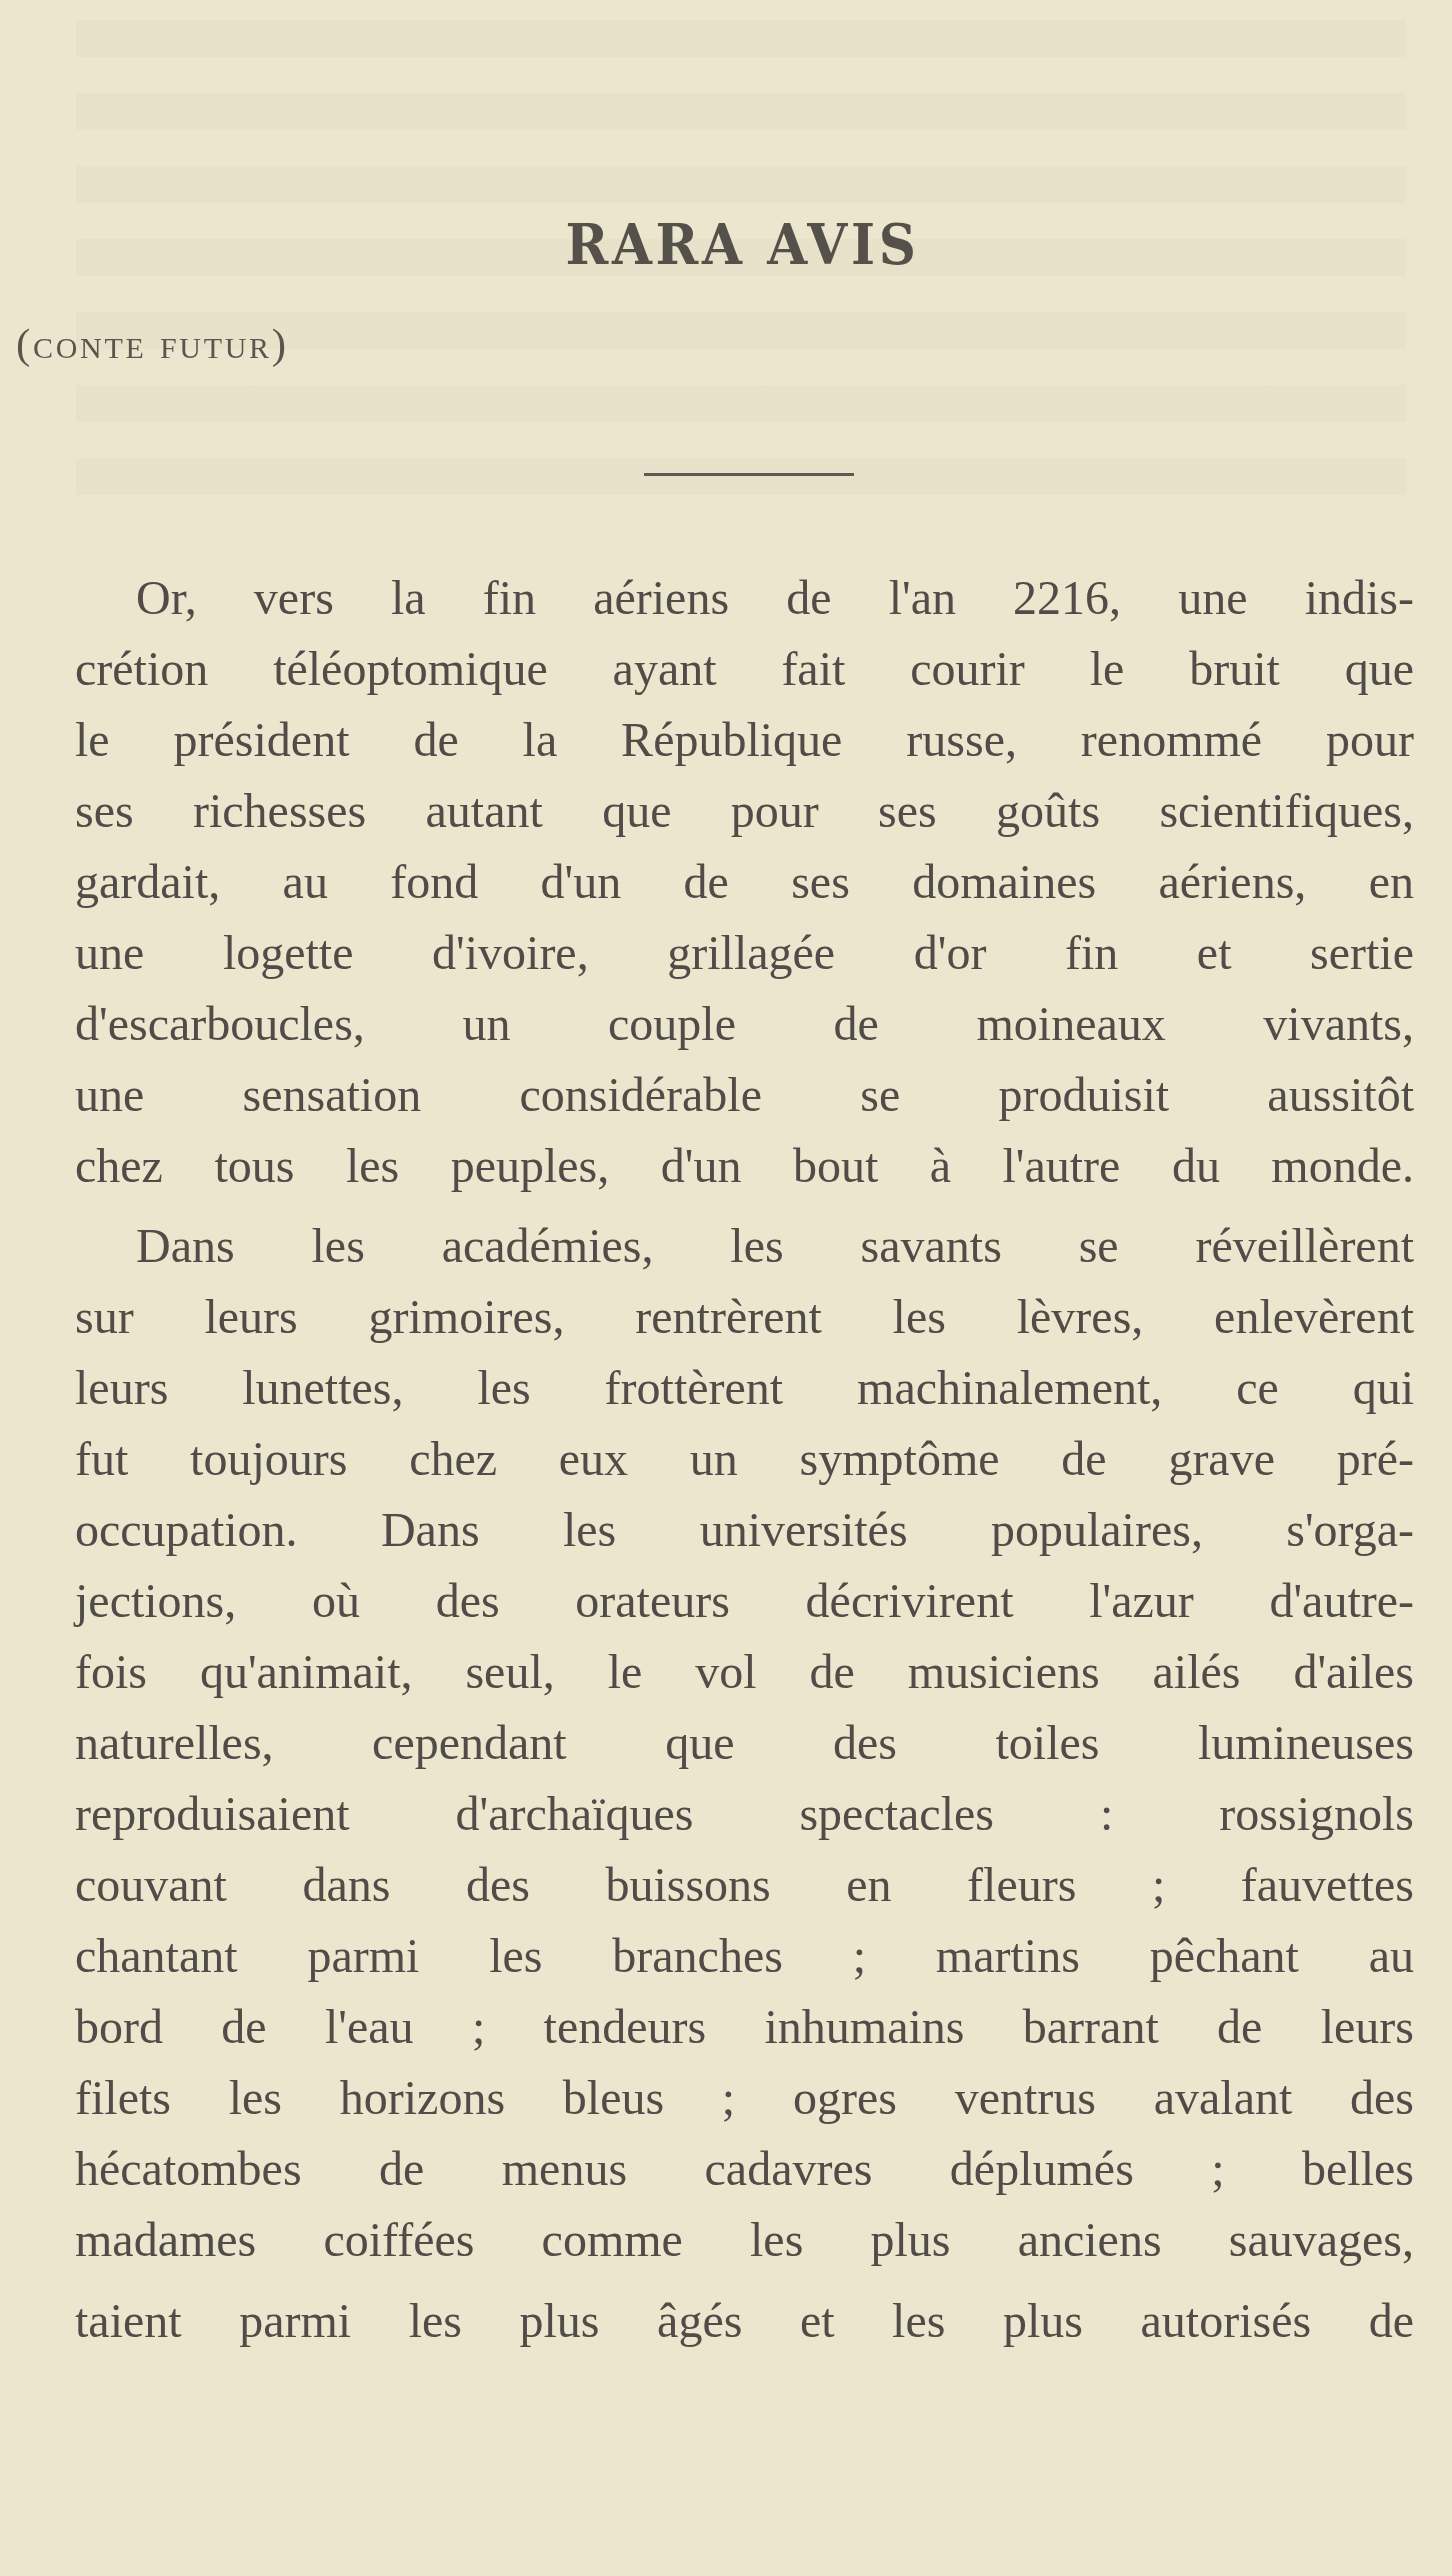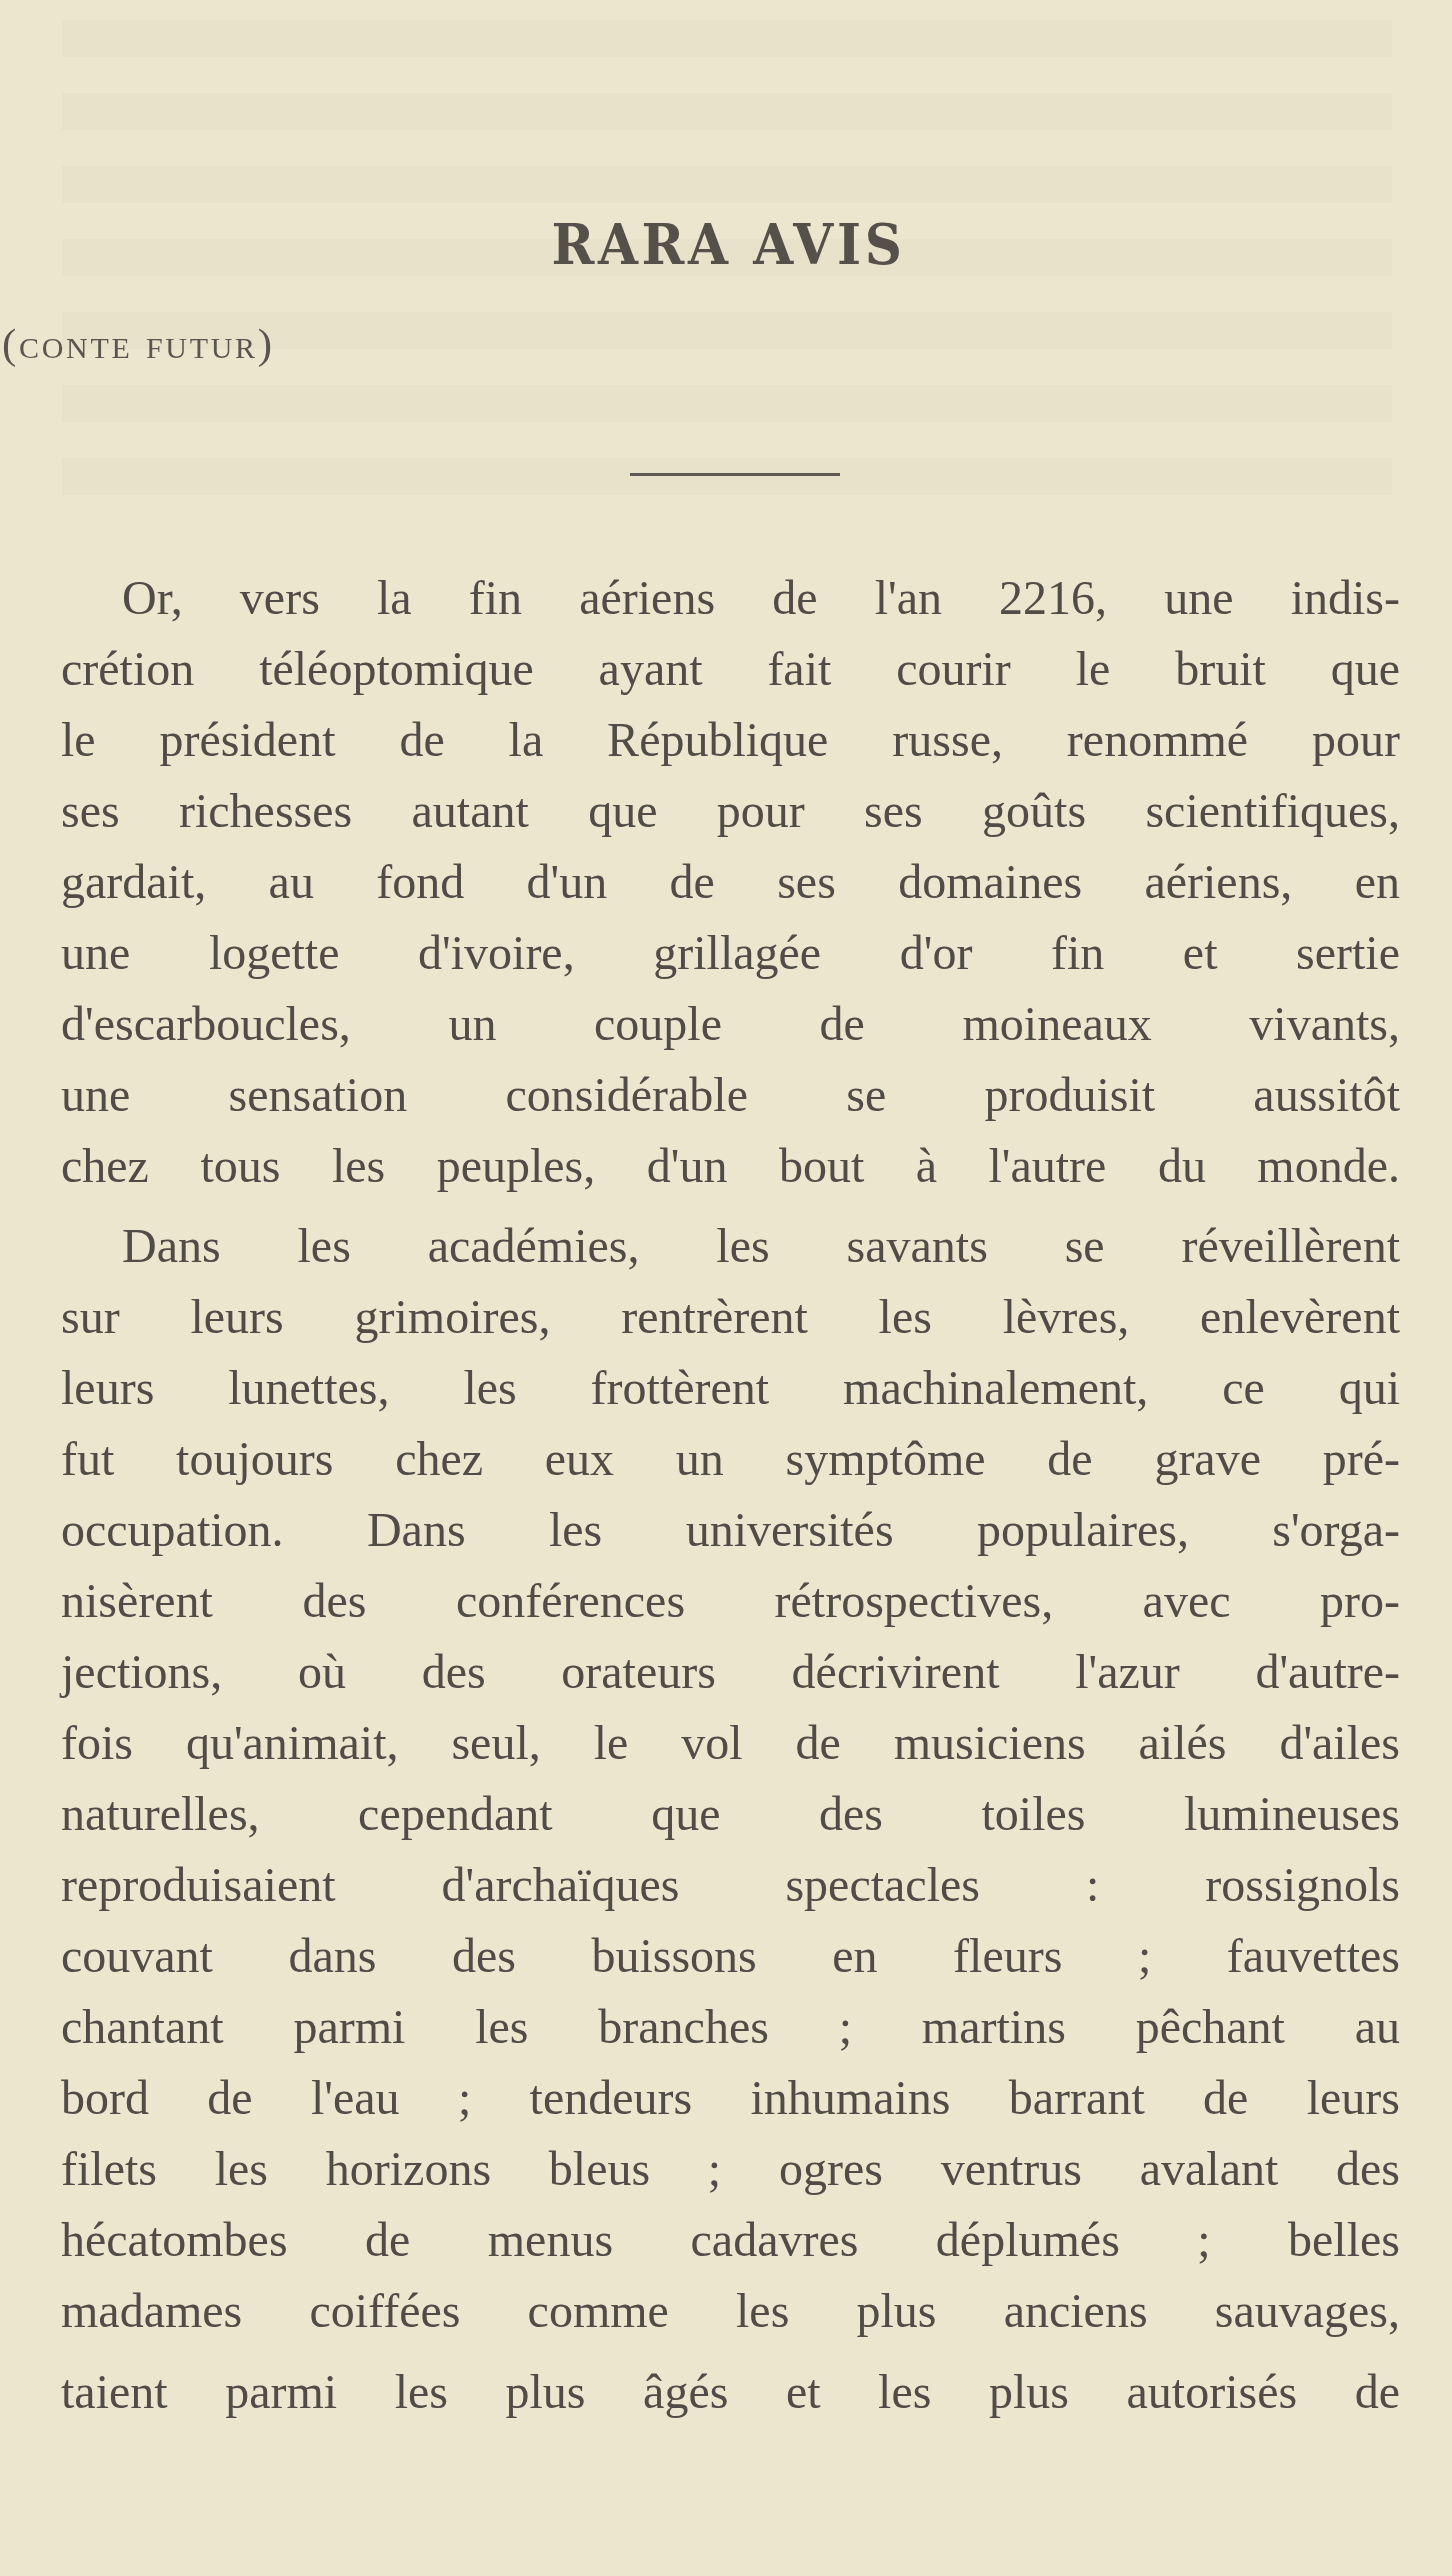--- a/index.html
+++ b/index.html
@@ -3,21 +3,21 @@
 <meta charset="utf-8">
 <style>
   html, body { margin: 0; padding: 0; }
   body {
     width: 1453px; height: 2576px;
     background: #ede6cf;
     position: relative; overflow: hidden;
     font-family: "DejaVu Serif", "Liberation Serif", serif;
     color: #514c47;
   }
-  .page { position: absolute; left: 2px; top: 0; width: 1420px; height: 2576px; }
+  .page { position: absolute; left: 16px; top: 0; width: 1420px; height: 2576px; }
   .bleed {
     position: absolute; left: 60px; top: 20px; width: 1330px; height: 479px;
     background:
       repeating-linear-gradient(180deg, rgba(150,140,110,0.05) 0 37px, rgba(0,0,0,0) 37px 73px);
     pointer-events: none;
   }
   .title {
     position: absolute; left: 0; width: 1453px; top: 211px;
     text-align: center; font-size: 56px; font-weight: bold;
     letter-spacing: 4px; color: #55504a;
@@ -69,21 +69,20 @@
         <span class="line">une sensation considérable se produisit aussitôt</span>
         <span class="line">chez tous les peuples, d'un bout à l'autre du monde.</span>
       </div>
       <div class="para-gap"></div>
       <div>
         <span class="line indent">Dans les académies, les savants se réveillèrent</span>
         <span class="line">sur leurs grimoires, rentrèrent les lèvres, enlevèrent</span>
         <span class="line">leurs lunettes, les frottèrent machinalement, ce qui</span>
         <span class="line">fut toujours chez eux un symptôme de grave pré-</span>
         <span class="line">occupation. Dans les universités populaires, s'orga-</span>
-        <span class="line">nisèrent des conférences rétrospectives, avec pro-</span>
         <span class="line">jections, où des orateurs décrivirent l'azur d'autre-</span>
         <span class="line">fois qu'animait, seul, le vol de musiciens ailés d'ailes</span>
         <span class="line">naturelles, cependant que des toiles lumineuses</span>
         <span class="line">reproduisaient d'archaïques spectacles : rossignols</span>
         <span class="line">couvant dans des buissons en fleurs ; fauvettes</span>
         <span class="line">chantant parmi les branches ; martins pêchant au</span>
         <span class="line">bord de l'eau ; tendeurs inhumains barrant de leurs</span>
         <span class="line">filets les horizons bleus ; ogres ventrus avalant des</span>
         <span class="line">hécatombes de menus cadavres déplumés ; belles</span>
         <span class="line">madames coiffées comme les plus anciens sauvages,</span>

